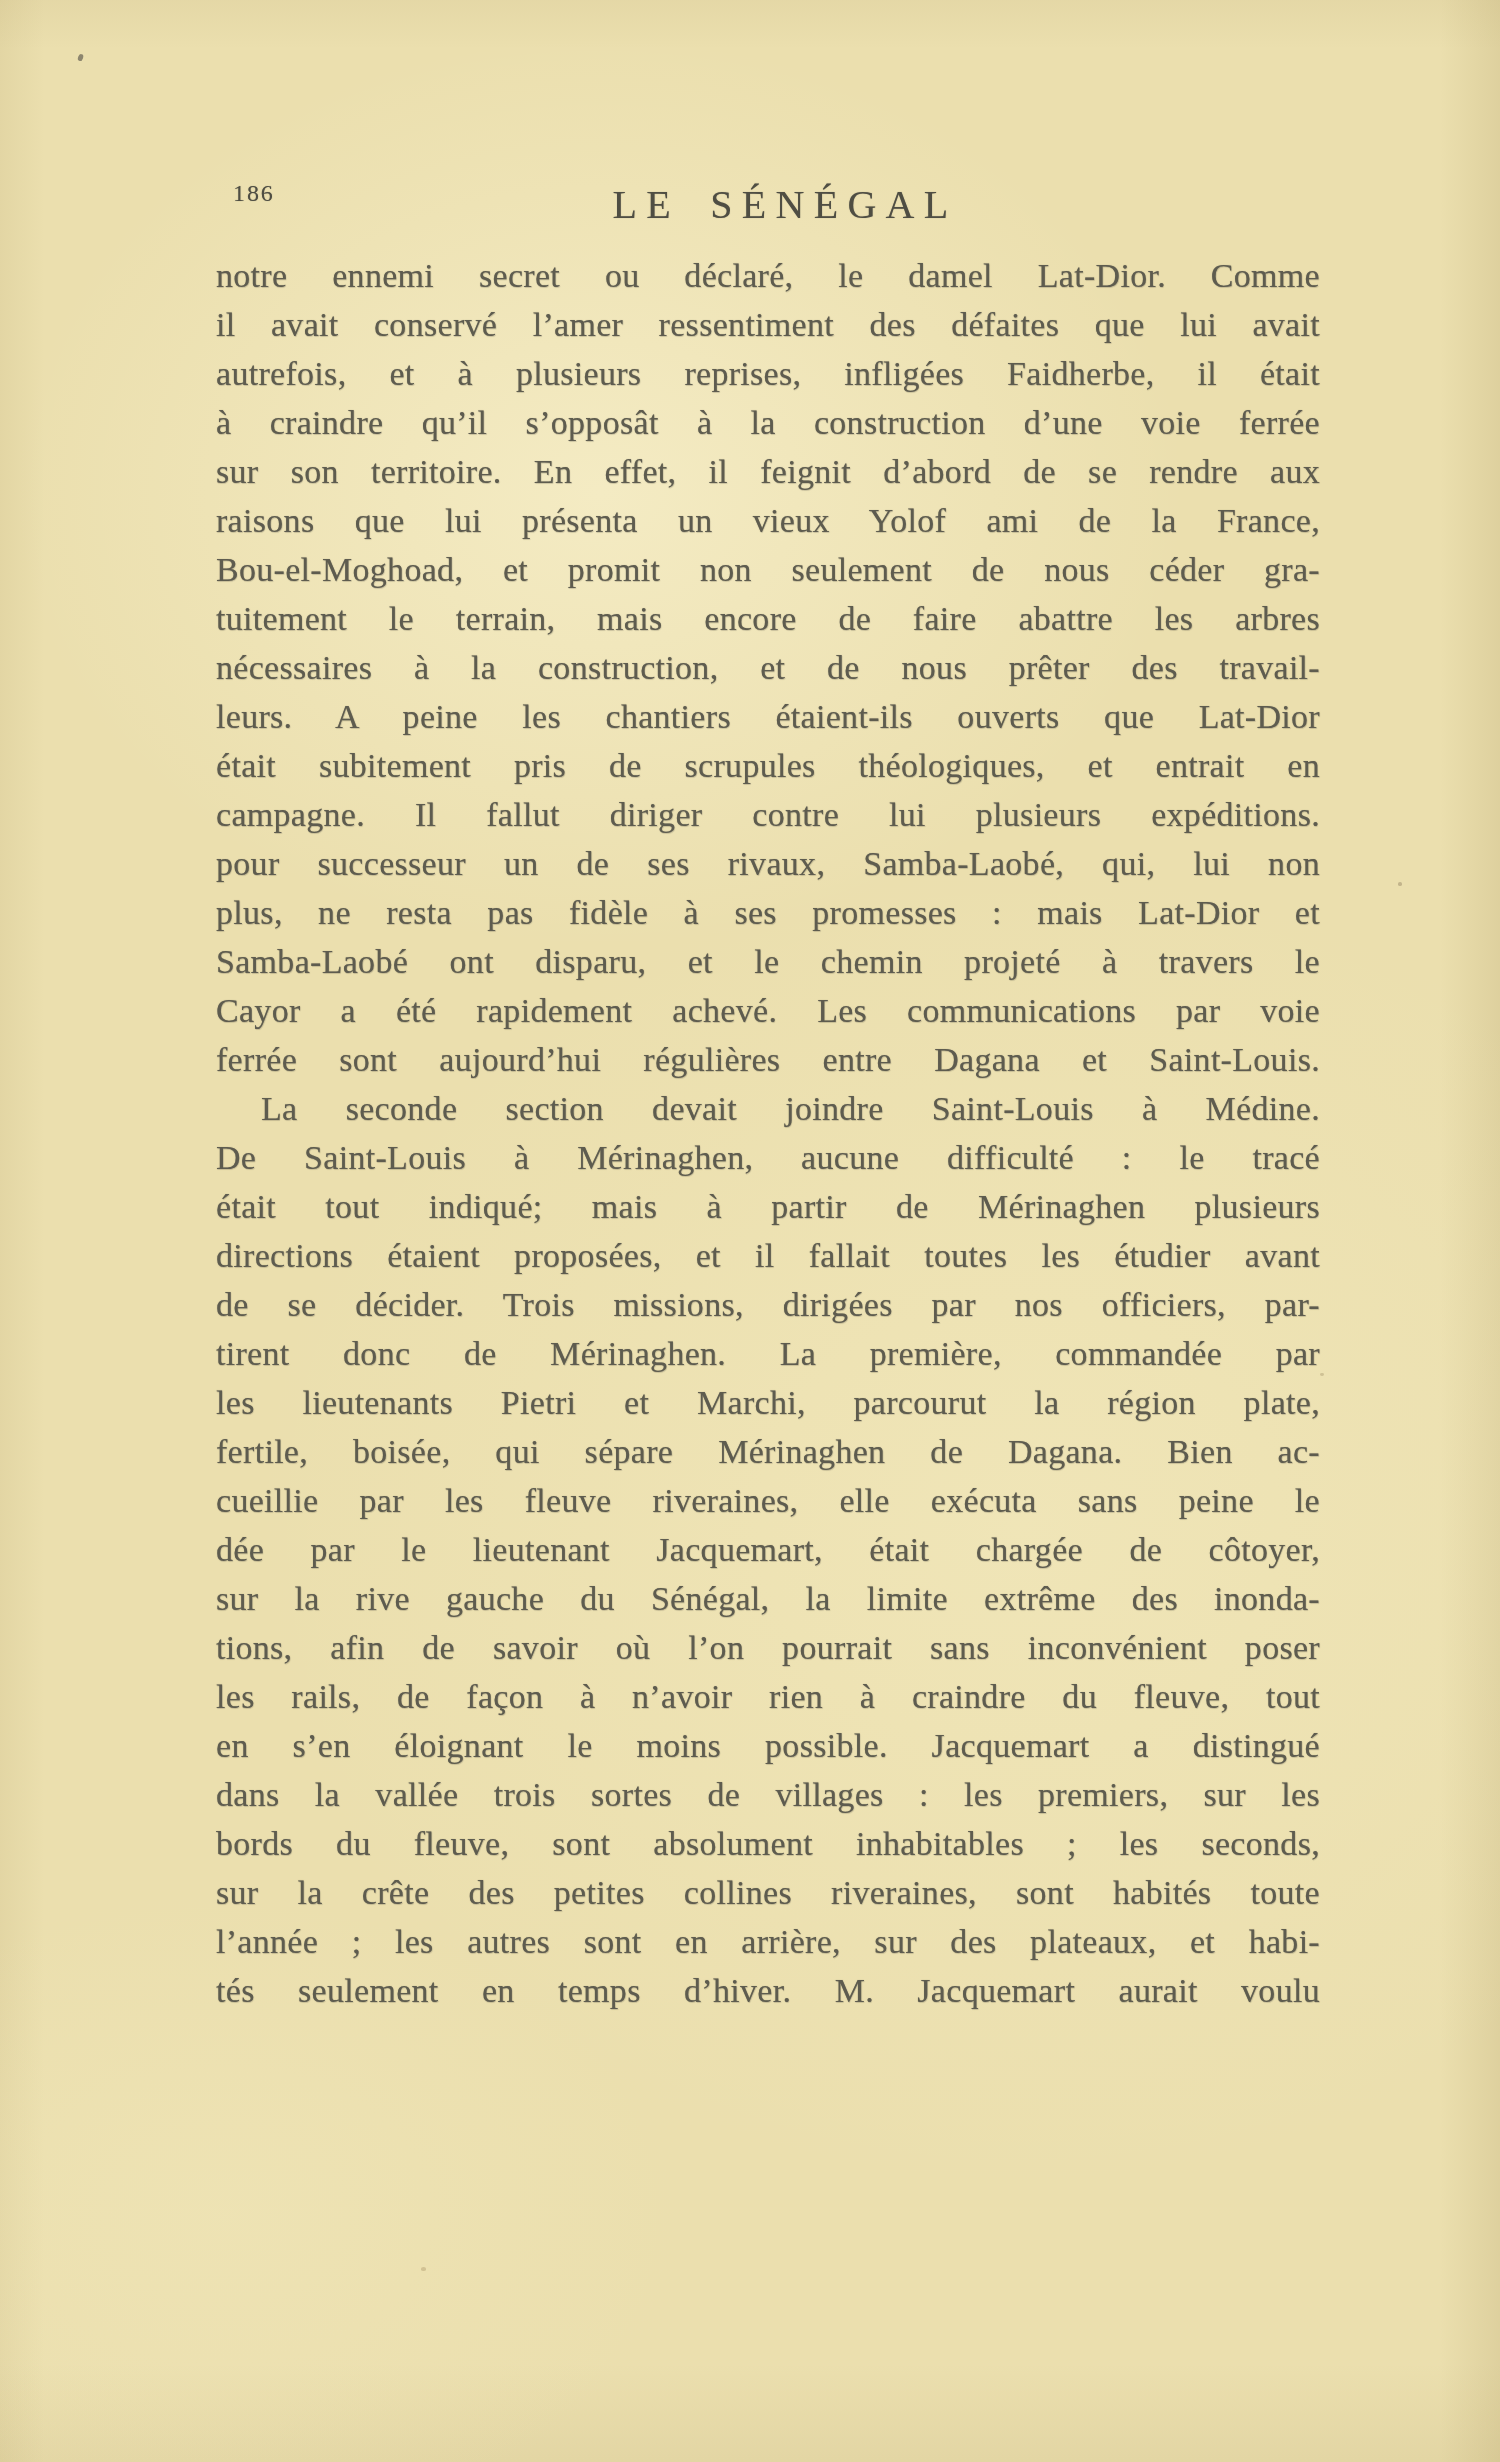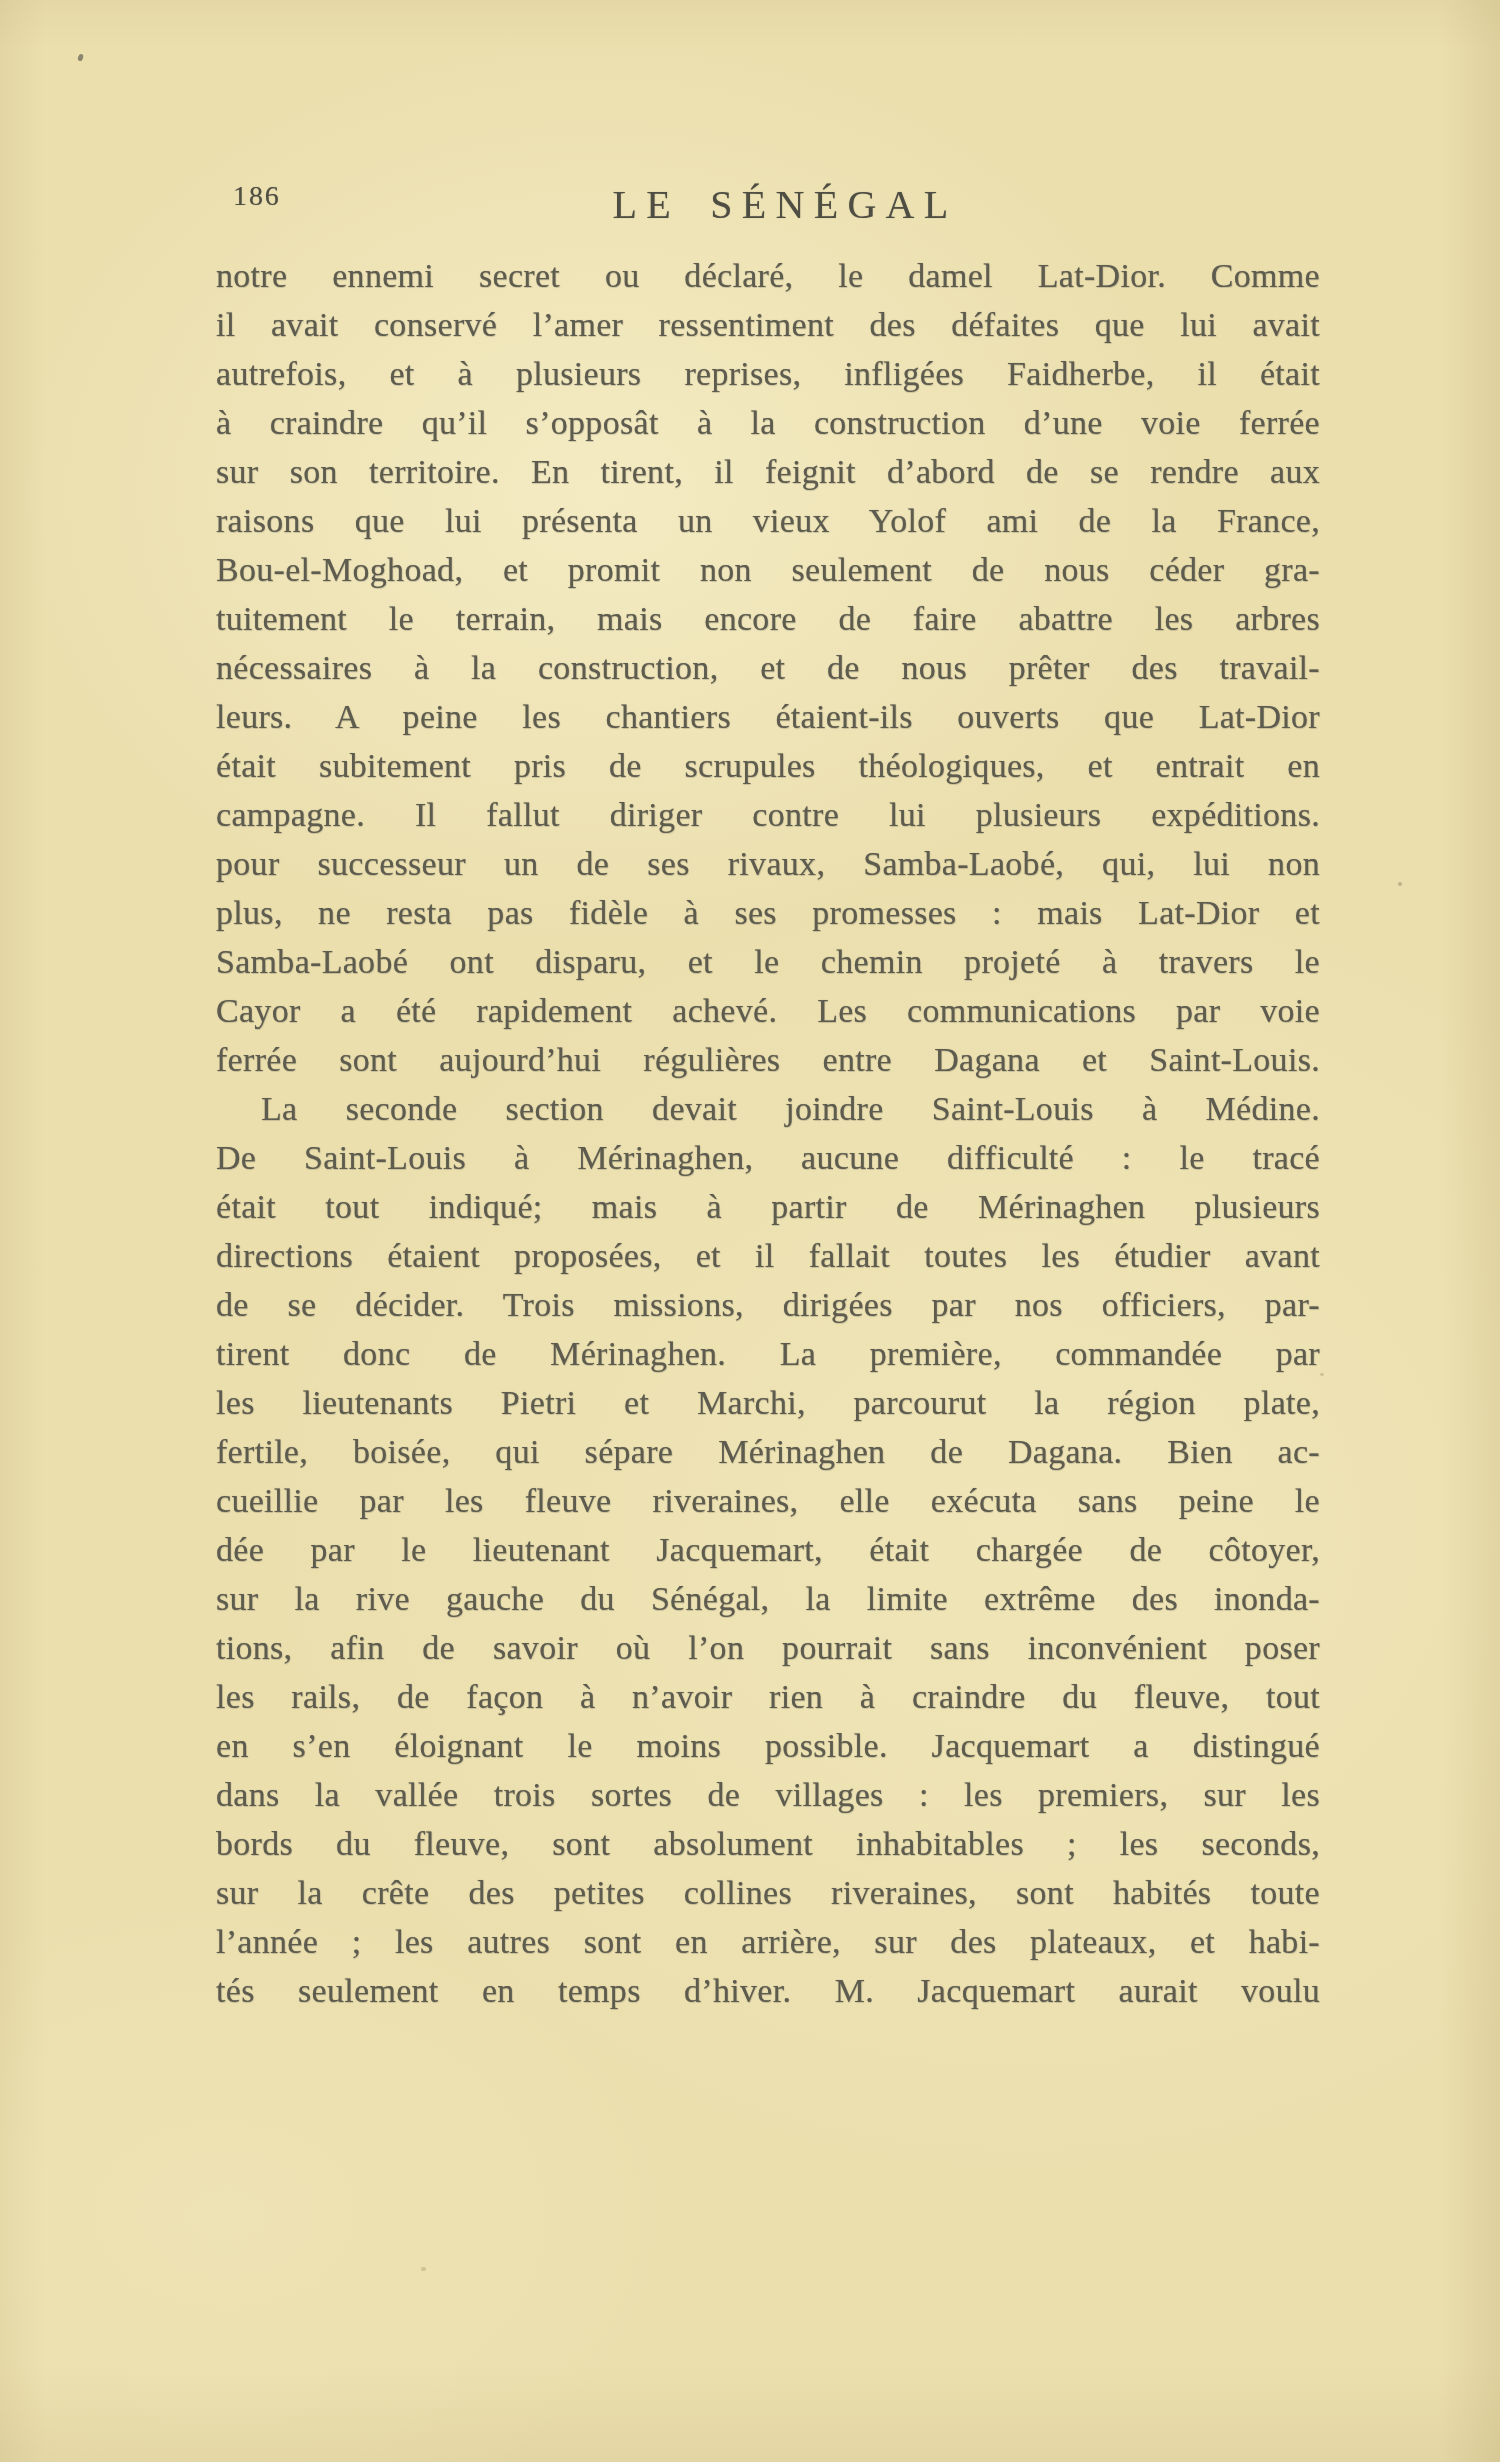--- a/index.html
+++ b/index.html
@@ -17,21 +17,21 @@
       radial-gradient(ellipse 1024px 884px at 68% 62%, rgba(248,240,200,0.35), rgba(248,240,200,0) 75%),
       radial-gradient(ellipse 651px 465px at 15% 90%, rgba(244,235,192,0.30), rgba(244,235,192,0) 70%),
       linear-gradient(90deg, rgba(154,132,74,0.10) 0%, rgba(154,132,74,0) 3%, rgba(154,132,74,0) 96%, rgba(154,132,74,0.16) 100%),
       linear-gradient(180deg, rgba(154,132,74,0.08) 0%, rgba(154,132,74,0) 2%, rgba(154,132,74,0) 96%, rgba(154,132,74,0.10) 100%);
     font-family: "Liberation Serif", "DejaVu Serif", serif;
   }
   .page-number {
     position: absolute;
     left: 233px;
     top: 180px;
-    font-size: 28px;
+    font-size: 24px;
     letter-spacing: 1.9px;
     color: var(--ink-dark, #4f4e43);
     text-shadow: 0 0 0.9px rgba(79,78,67,0.55);
     text-align: center;
   }
   .running-title {
     position: absolute;
     left: 233px;
     top: 181px;
     width: 1104px;
@@ -83,21 +83,21 @@
 
 <div class="page-number">186</div>
 
 <div class="running-title">LE SÉNÉGAL</div>
 
 <div class="text-block">
     <div class="line">notre ennemi secret ou déclaré, le damel Lat-Dior. Comme</div>
     <div class="line">il avait conservé l’amer ressentiment des défaites que lui avait</div>
     <div class="line">autrefois, et à plusieurs reprises, infligées Faidherbe, il était</div>
     <div class="line">à craindre qu’il s’opposât à la construction d’une voie ferrée</div>
-    <div class="line">sur son territoire. En tirent, il feignit d’abord de se rendre aux</div>
+    <div class="line">sur son territoire. En effet, il feignit d’abord de se rendre aux</div>
     <div class="line">raisons que lui présenta un vieux Yolof ami de la France,</div>
     <div class="line">Bou-el-Moghoad, et promit non seulement de nous céder gra-</div>
     <div class="line">tuitement le terrain, mais encore de faire abattre les arbres</div>
     <div class="line">nécessaires à la construction, et de nous prêter des travail-</div>
     <div class="line">leurs. A peine les chantiers étaient-ils ouverts que Lat-Dior</div>
     <div class="line">était subitement pris de scrupules théologiques, et entrait en</div>
     <div class="line">campagne. Il fallut diriger contre lui plusieurs expéditions.</div>
     <div class="line">pour successeur un de ses rivaux, Samba-Laobé, qui, lui non</div>
     <div class="line">plus, ne resta pas fidèle à ses promesses : mais Lat-Dior et</div>
     <div class="line">Samba-Laobé ont disparu, et le chemin projeté à travers le</div>

